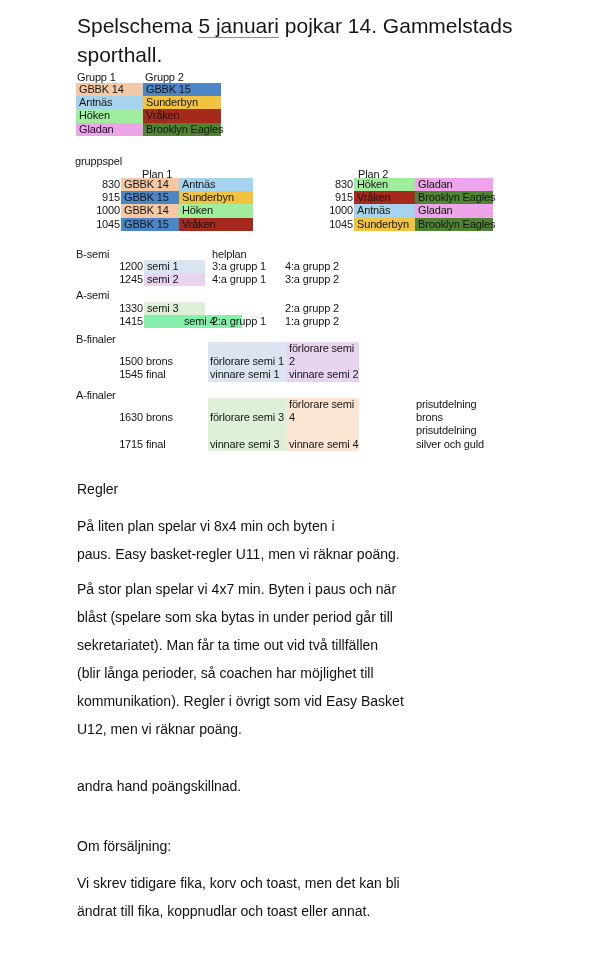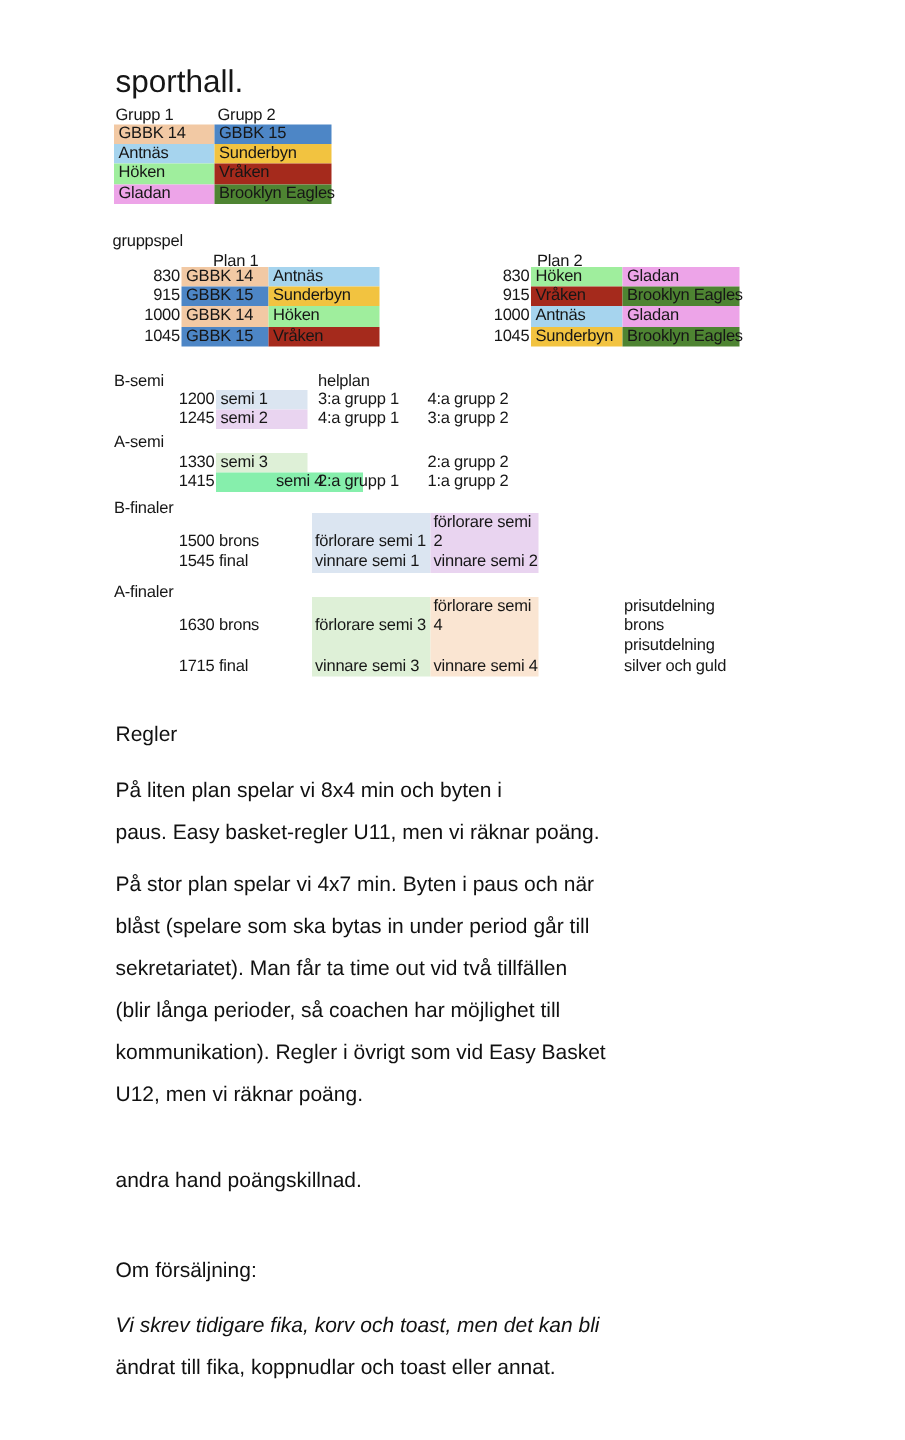--- a/index.html
+++ b/index.html
@@ -15,20 +15,21 @@
   .time { width:50px; text-align:right; }
   .bg { position:absolute; }
   .wrapcell { white-space:normal; width:70px; }
   .body-line { font-size:14px; line-height:24px; white-space:nowrap; color:#111; }
 </style>
 </head>
 <body>
 
 <div id="page">
 
+  <div class="abs title-line" style="left:77px; top:11px;"><span>Spelschema </span><span class="u">5 januari</span><span> pojkar 14. Gammelstads</span></div>
   <div class="abs title-line" style="left:77px; top:40px;">sporthall.</div>
 
   <div class="abs t11" style="left:77px; top:71px;">Grupp 1</div>
   <div class="abs t11" style="left:145px; top:71px;">Grupp 2</div>
 
   <div class="abs t11 cell" style="left: 76px; top: 83px; width: 64px; background-color: rgb(242, 201, 164);">GBBK 14</div>
   <div class="abs t11 cell" style="left: 143px; top: 83px; width: 75px; background-color: rgb(77, 134, 198);">GBBK 15</div>
   <div class="abs t11 cell" style="left: 76px; top: 96.2px; width: 64px; background-color: rgb(166, 212, 238);">Antnäs</div>
   <div class="abs t11 cell" style="left: 143px; top: 96.2px; width: 75px; background-color: rgb(242, 195, 64);">Sunderbyn</div>
   <div class="abs t11 cell" style="left: 76px; top: 109.4px; width: 64px; background-color: rgb(159, 238, 157);">Höken</div>
@@ -120,16 +121,16 @@
   <div class="abs body-line" style="left:77px; top:542px;">paus. Easy basket-regler U11, men vi räknar poäng.</div>
   <div class="abs body-line" style="left:77px; top:577px;">På stor plan spelar vi 4x7 min. Byten i paus och när</div>
   <div class="abs body-line" style="left:77px; top:605px;">blåst (spelare som ska bytas in under period går till</div>
   <div class="abs body-line" style="left:77px; top:633px;">sekretariatet). Man får ta time out vid två tillfällen</div>
   <div class="abs body-line" style="left:77px; top:661px;">(blir långa perioder, så coachen har möjlighet till</div>
   <div class="abs body-line" style="left:77px; top:689px;">kommunikation). Regler i övrigt som vid Easy Basket</div>
   <div class="abs body-line" style="left:77px; top:717px;">U12, men vi räknar poäng.</div>
   <div class="abs body-line" style="left:77px; top:774px;">andra hand poängskillnad.</div>
 
   <div class="abs body-line" style="left:77px; top:834px;">Om försäljning:</div>
-  <div class="abs body-line" style="left:77px; top:871px;font-style:italic;">Vi skrev tidigare fika, korv och toast, men det kan bli</div>
+  <div class="abs body-line" style="left:77px; top:871px;">Vi skrev tidigare fika, korv och toast, men det kan bli</div>
   <div class="abs body-line" style="left:77px; top:899px;">ändrat till fika, koppnudlar och toast eller annat.</div>
 
 </div>
 
 </body></html>

